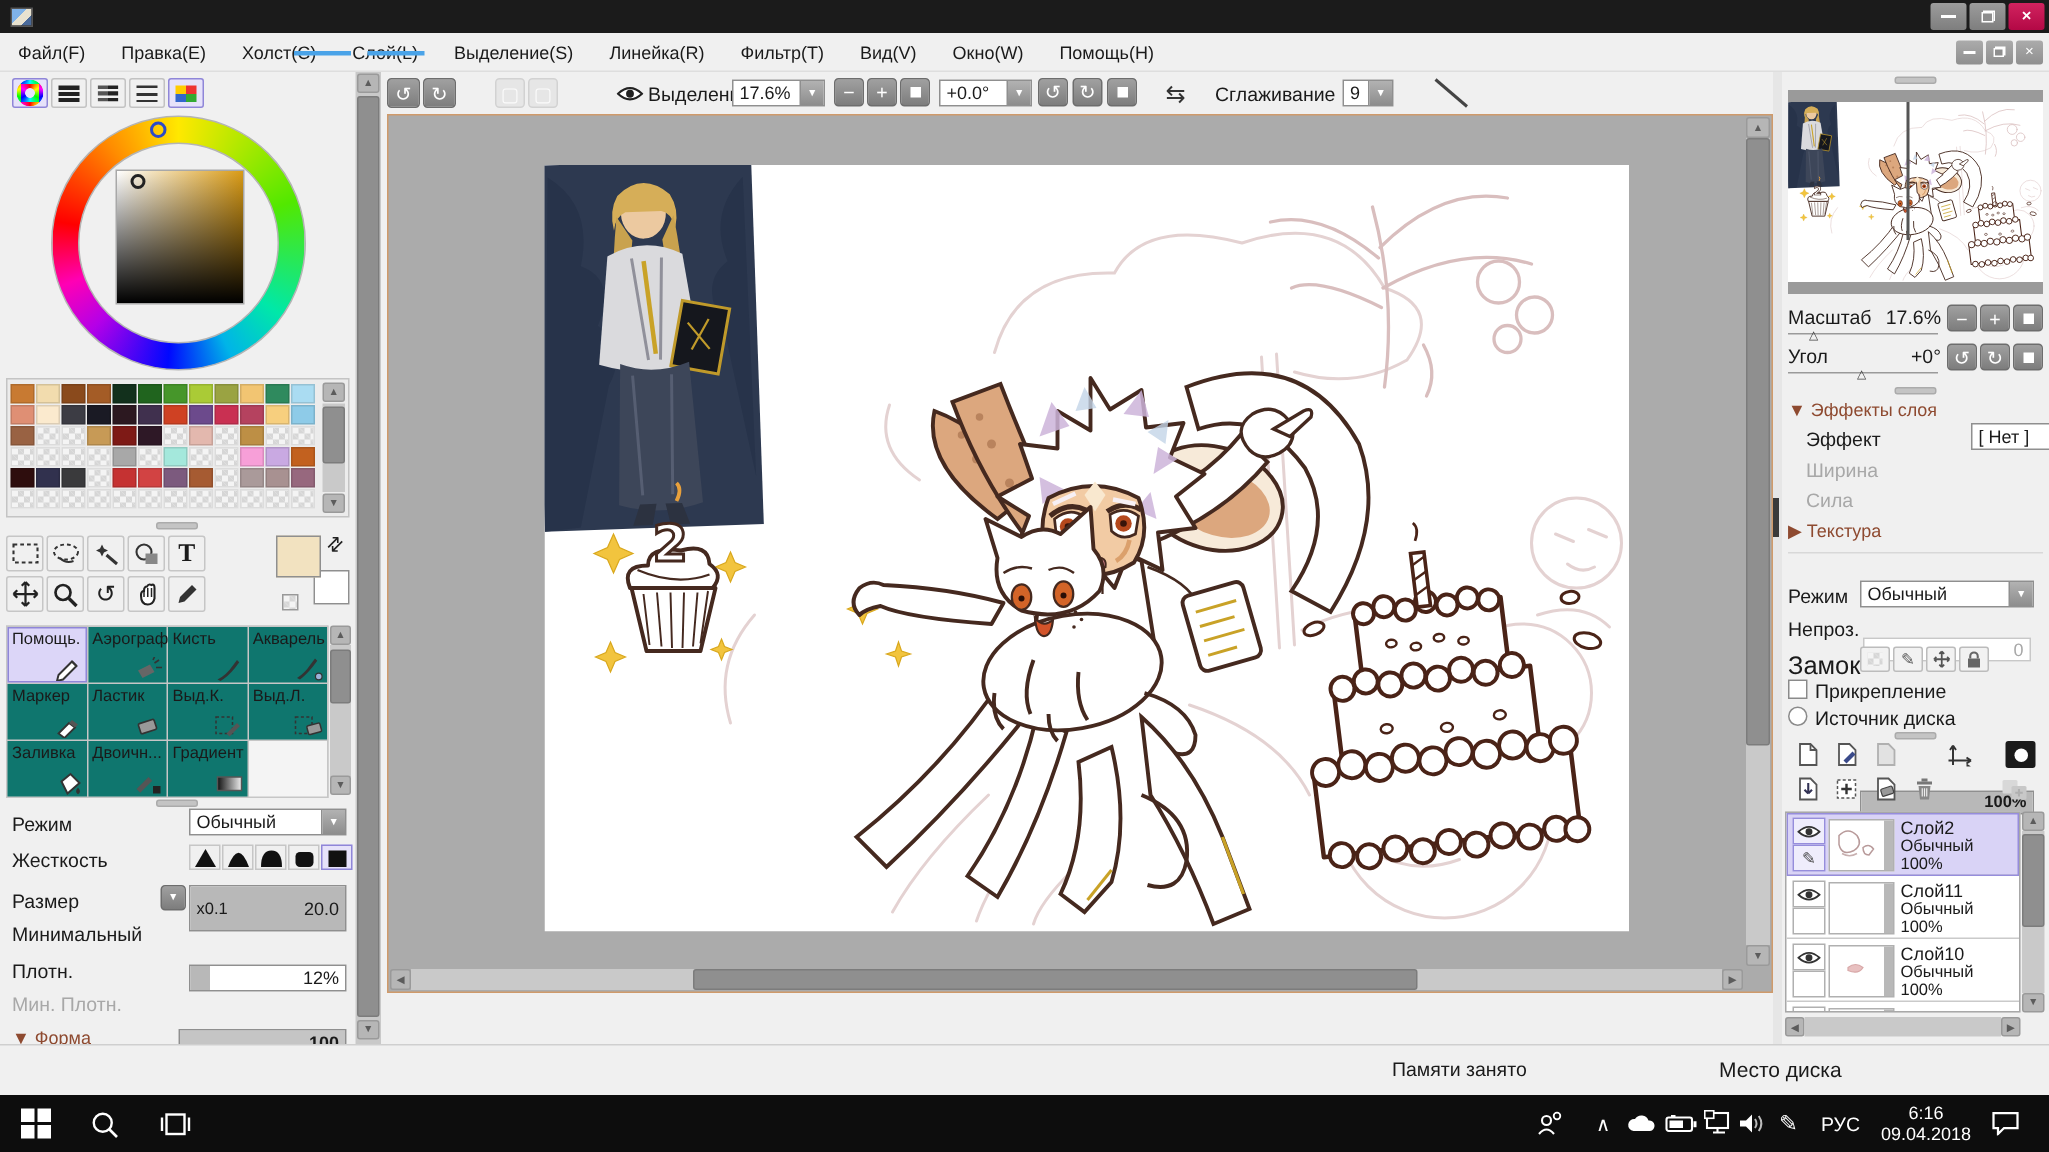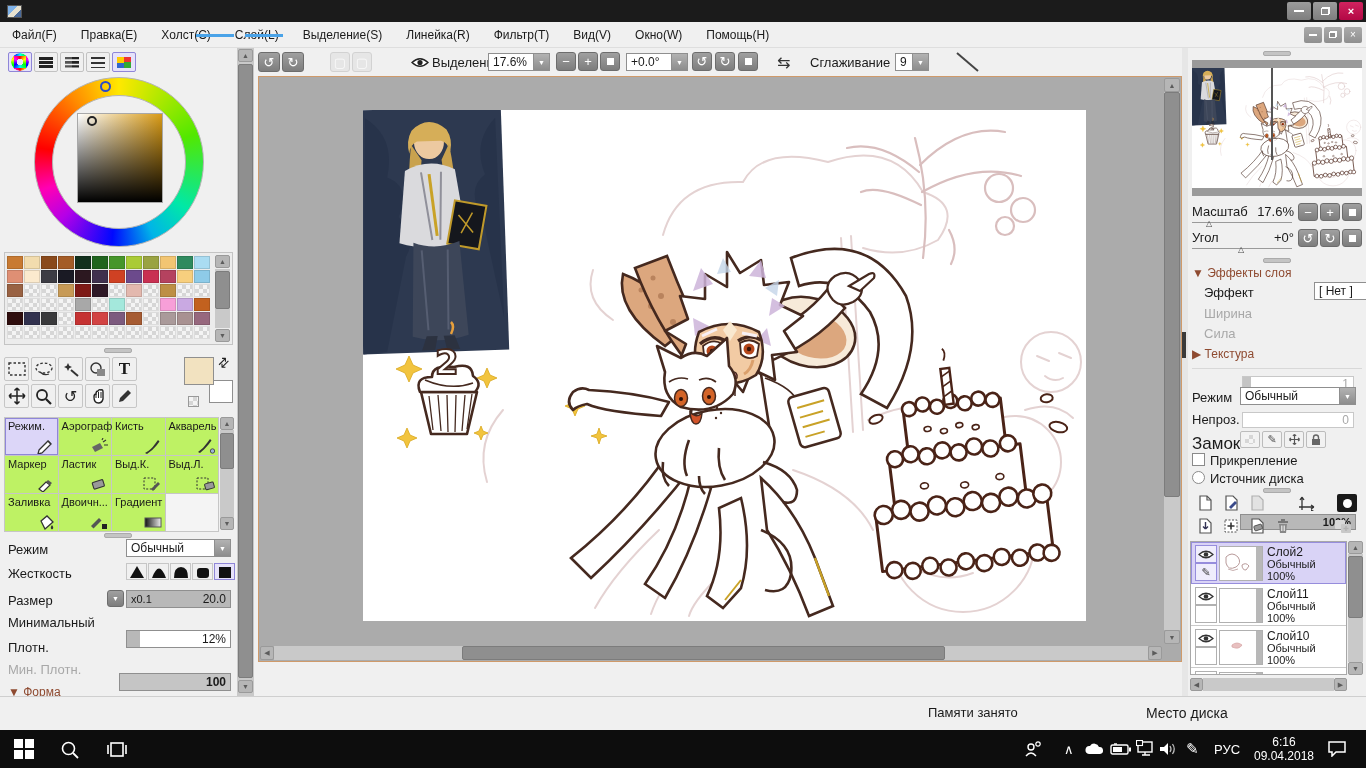--- a/index.html
+++ b/index.html
@@ -51,21 +51,21 @@
   .satsq{border:1px solid #a8a8a8;
      background:linear-gradient(to bottom,rgba(0,0,0,0) 0%,#000 100%),linear-gradient(to right,#fff,#d99b16);}
   .hue-marker{width:11px;height:11px;border:2.5px solid #2b4bc8;border-radius:50%;background:transparent;}
   .sv-marker{width:10px;height:10px;border:2.2px solid #222;border-radius:50%;}
   .swpanel{background:#ececec;border:1px solid #c4c4c4;}
   .swgrid{display:grid;grid-template-columns:repeat(12,16px);grid-auto-rows:13px;gap:1px;}
   .swatch{border:1px solid rgba(0,0,0,0.12);}
   .swatch.checker{border:1px solid #dcdcdc;}
   .minibtn{width:25px;height:24px;background:#f0f0f0;border:1px solid #c6c6c6;border-radius:2px;display:flex;align-items:center;justify-content:center;}
   .toolgrid{display:grid;grid-template-columns:repeat(4,1fr);grid-auto-rows:37px;gap:1px;background:#c6c6c6;border:1px solid #c6c6c6;}
-  .tcell{background:#bef264;position:relative;}
+  .tcell{background:#0f766e;position:relative;}
   .tcell.sel{background:#dcd6f8;outline:1px solid #8f86d8;outline-offset:-1px;}
   .tcell.empty{background:#f4f4f4;}
   .tlab{position:absolute;left:3px;top:2px;font-size:11px;white-space:nowrap;}
   .tico{position:absolute;right:2px;bottom:1px;}
   .hardbtn{width:21px;height:17px;background:#f0f0f0;border:1px solid #c6c6c6;display:flex;align-items:center;justify-content:center;}
   .hardbtn.sel{background:#e6e2fa;border:1px solid #8f86d8;}
   .slider{border:1px solid #8f8f8f;background:#fff;position:relative;overflow:hidden;}
   .slider .fill{position:absolute;left:0;top:0;bottom:0;background:#b8b8b8;}
   .slider .tx{position:absolute;right:4px;top:50%;transform:translateY(-50%);font-size:12px;}
   .slider .txl{position:absolute;left:4px;top:50%;transform:translateY(-50%);font-size:11px;}
@@ -525,21 +525,21 @@
       </svg>
   </div>
 
   <div class="a" style="left:209px;top:380px;width:24px;height:23px;background:#fff;border:1px solid #8f8f8f"></div>
   <div class="a" style="left:184px;top:357px;width:30px;height:28px;background:#f2e2c0;border:1px solid #8f8f8f"></div>
   <span class="a" style="left:218px;top:355px;font-size:13px;color:#222;transform:rotate(-45deg)">⇄</span>
   <div class="a checker" style="left:188px;top:396px;width:11px;height:11px;border:1px solid #999"></div>
 
   <div class="a toolgrid" style="left:4px;top:417px;width:215px">
     <div class="tcell sel">
-      <span class="tlab">Режим.</span>
+      <span class="tlab">Помощь.</span>
       <svg class="tico" width="20" height="16">
           <path d="M3,12 L12,3 l3,3 L6,15 l-4,1 z" fill="#fff" stroke="#333" stroke-width="1.3"></path>
           <path d="M12,3 l3,3" stroke="#333" stroke-width="1.3"></path>
         </svg>
     </div>
     <div class="tcell">
       <span class="tlab">Аэрограф</span>
       <svg class="tico" width="20" height="16">
           <path d="M3,9 l8,-4 3,5 -8,4 z" fill="#666"></path>
           <path d="M14,4 l3,-2 M15,7 h4 M13,2 l1,-2" stroke="#333" stroke-width="1.1" fill="none"></path>
@@ -641,21 +641,21 @@
       </svg>
     </div>
   <div class="a hardbtn sel" style="left:214px;top:563px">
       <svg width="16" height="12">
         <rect x="2" y="1" width="12" height="11" fill="#111"></rect>
       </svg>
     </div>
 
   <span class="a lb" style="left:8px;top:593px;font-size:13px">Размер</span>
   <div class="a db" style="left:107px;top:590px;width:17px;height:17px;font-size:7px">▼</div>
-  <div class="a slider" style="left:126px;top:590px;width:105px;height:18px">
+  <div class="a slider" style="left:126px;top:590px;width:105px;height:31px">
     <span class="fill" style="width:100%"></span>
     <span class="txl">x0.1</span>
     <span class="tx">20.0</span>
   </div>
   <span class="a lb" style="left:8px;top:615px;font-size:13px">Минимальный</span>
   <div class="a slider" style="left:126px;top:612px;width:105px;height:18px">
     <span class="fill" style="width:13px"></span>
     <span class="tx">12%</span>
   </div>
   <span class="a lb" style="left:8px;top:640px;font-size:13px">Плотн.</span>

